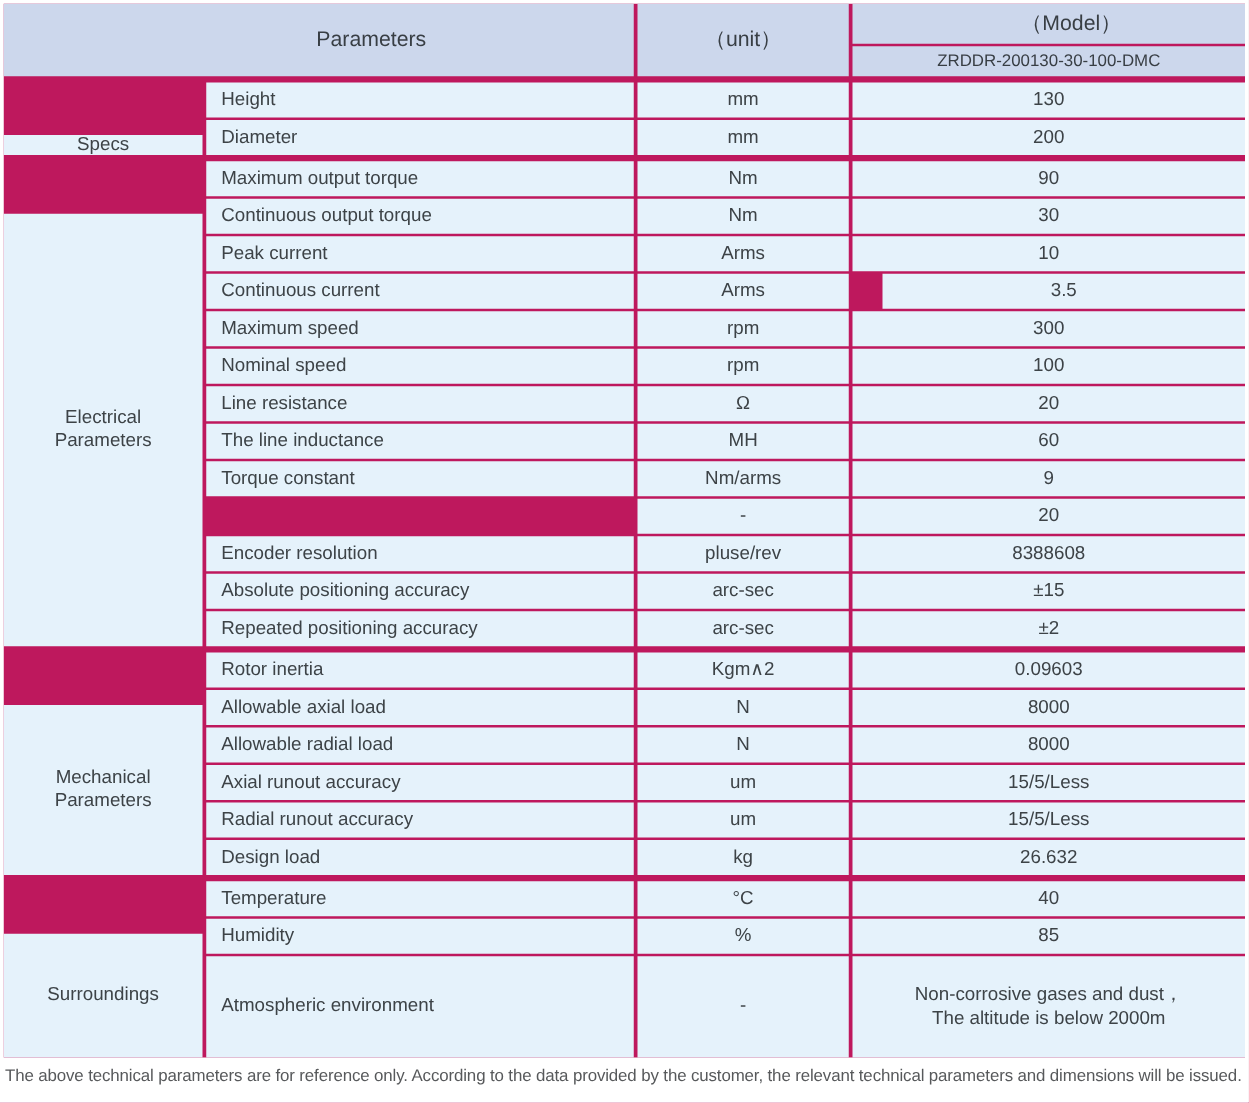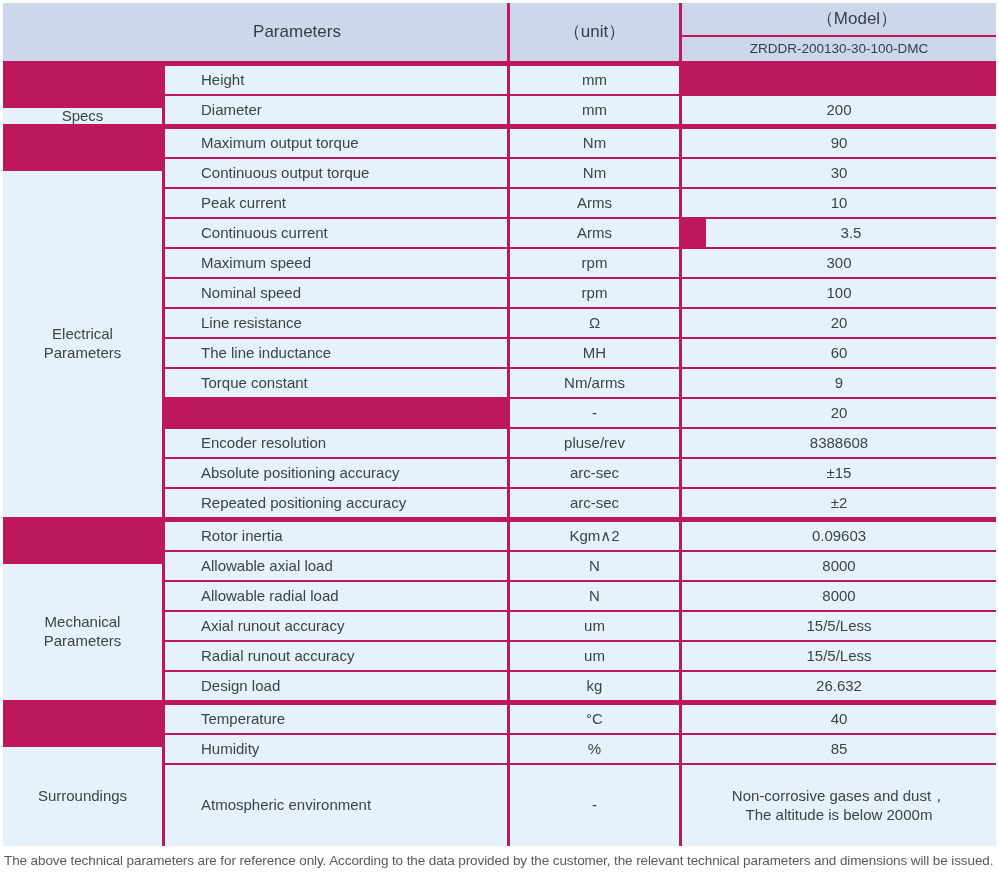--- a/index.html
+++ b/index.html
@@ -34,21 +34,21 @@
   .hcell{
     background:var(--header-bg);
     font-size:17px;
     color:#383e44;
   }
   .h-params{grid-column:1 / 3;grid-row:1 / 3;text-indent:84px;}
   .h-unit{grid-column:3;grid-row:1 / 3;}
   .h-model{grid-column:4;grid-row:1;padding-left:36px;}
   .h-model-value{grid-column:4;grid-row:2;font-size:13.5px;}
   .section-cell{white-space:pre-line;margin-top:42px;}
-  .param-cell{justify-content:flex-start;text-align:left;padding-left:36px;}
+  .param-cell{justify-content:flex-start;text-align:left;padding-left:12px;}
   .value-cell{white-space:pre-line;}
   .footer-note{
     margin-top:7px;
     padding-left:1px;
     font-size:13.5px;
     letter-spacing:-0.1px;
     white-space:nowrap;
     overflow:hidden;
     color:var(--footer-text);
   }
@@ -59,20 +59,21 @@
 <div class="page">
   <div class="spec-table" style="grid-template-rows: 32px 24px 1px 28px 28px 1px 28px 28px 28px 28px 28px 28px 28px 28px 28px 28px 28px 28px 28px 1px 28px 28px 28px 28px 28px 28px 1px 28px 28px 81px;">
     <div class="cell hcell h-params">Parameters</div>
     <div class="cell hcell h-unit">（unit）</div>
     <div class="cell hcell h-model">（Model）</div>
     <div class="cell hcell h-model-value">ZRDDR-200130-30-100-DMC</div>
 
   <div class="cell section-cell" style="grid-area: 4 / 1 / 6;">Specs</div>
       <div class="cell param-cell" style="grid-area: 4 / 2;">Height</div>
       <div class="cell unit-cell" style="grid-area: 4 / 3;">mm</div>
+      <div class="cell value-cell" style="grid-area: 4 / 4;">130</div>
       <div class="cell param-cell" style="grid-area: 5 / 2;">Diameter</div>
       <div class="cell unit-cell" style="grid-area: 5 / 3;">mm</div>
       <div class="cell value-cell" style="grid-area: 5 / 4;">200</div>
       <div class="cell section-cell" style="grid-area: 7 / 1 / 20;">Electrical
 Parameters</div>
       <div class="cell param-cell" style="grid-area: 7 / 2;">Maximum output torque</div>
       <div class="cell unit-cell" style="grid-area: 7 / 3;">Nm</div>
       <div class="cell value-cell" style="grid-area: 7 / 4;">90</div>
       <div class="cell param-cell" style="grid-area: 8 / 2;">Continuous output torque</div>
       <div class="cell unit-cell" style="grid-area: 8 / 3;">Nm</div>

